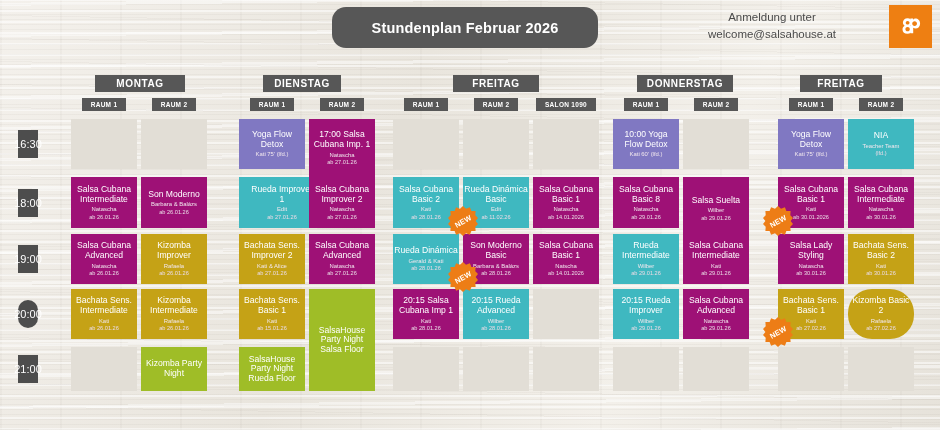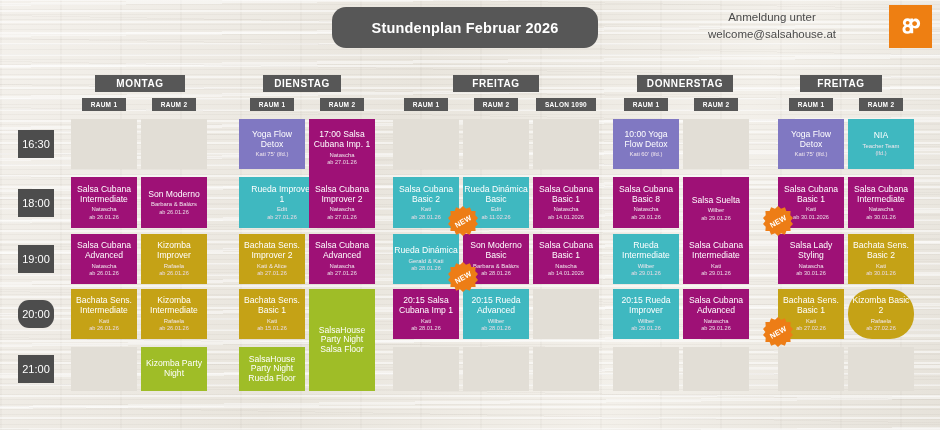--- a/index.html
+++ b/index.html
@@ -108,21 +108,21 @@
     font-weight: bold;
     letter-spacing: 0.3px;
     display: flex; align-items: center; justify-content: center;
     top: 98px;
   }
 
   
   .time-label {
     position: absolute;
     left: 18px;
-    width: 36px; height: 28px;
+    width: 20px; height: 28px;
     background: #4d4d4d;
     color: #ffffff;
     font-size: 11px;
     display: flex; align-items: center; justify-content: center;
   }
 
   
   .cell {
     position: absolute;
     display: flex;

